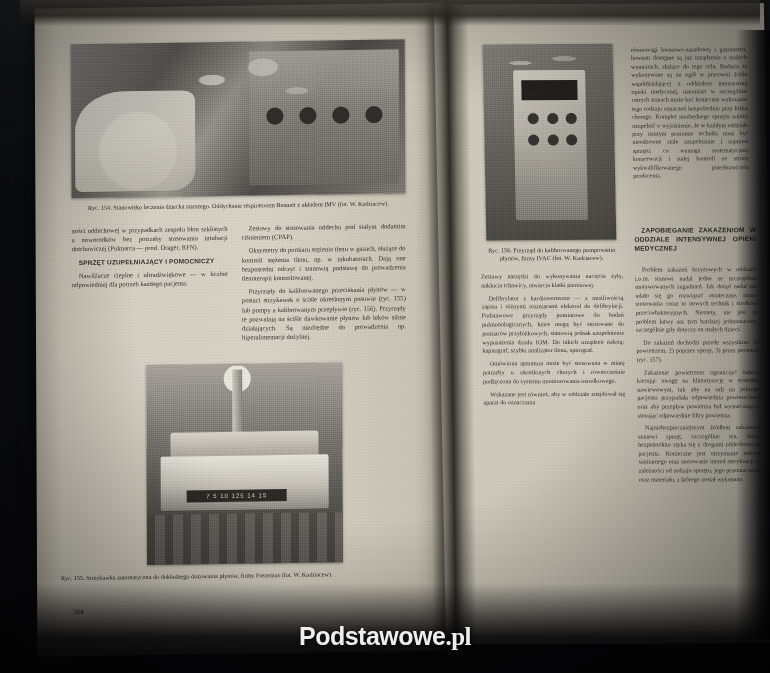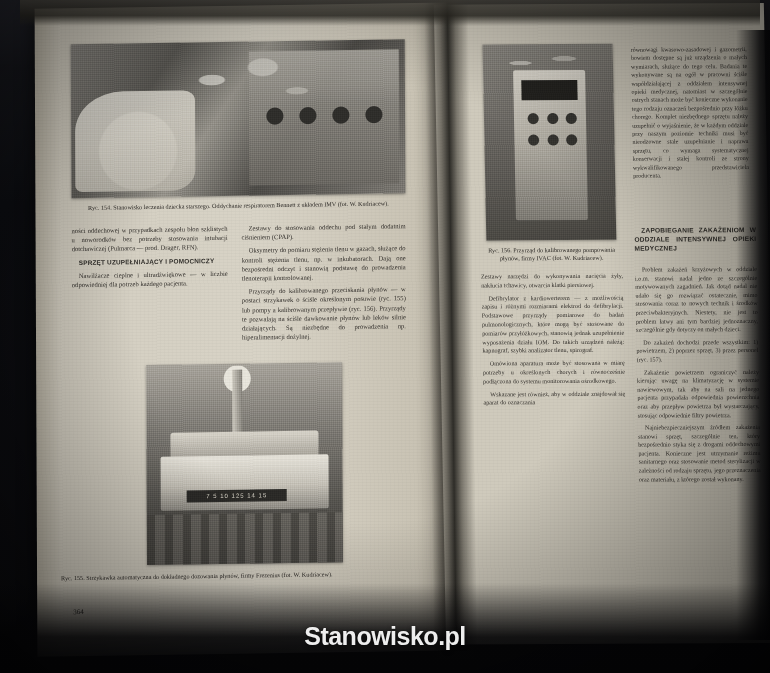--- a/index.html
+++ b/index.html
@@ -264,21 +264,21 @@
     bottom: 22px;
     transform: translateX(-50%);
     font-family: "Liberation Sans", sans-serif;
     font-size: 25px;
     font-weight: bold;
     color: rgba(255,255,255,.93);
     letter-spacing: -0.5px;
     text-shadow: 0 1px 4px rgba(0,0,0,.6);
     white-space: nowrap;
   }
-  .watermark .dot { color: rgba(255,255,255,.93); }
+  .watermark .dot { color: rgba(255,255,255,.93); font-family: Liberation Serif, serif; }
 </style>
 </head>
 <body>
 
 <div class="page">
   <div class="bg-dark"></div>
 
   <div class="book">
 
     <div class="leaf leaf-left">
@@ -355,15 +355,15 @@
     <div class="gutter"></div>
     <div class="page-texture"></div>
   </div>
 
   <div class="edge-top"></div>
   <div class="edge-right"></div>
   <div class="desk-shadow"></div>
   <div class="vignette"></div>
 
   <div class="watermark">
-    <span>Stanowisko</span><span class="dot">.pl</span>
+    <span>Podstawowe</span><span class="dot">.pl</span>
   </div>
 </div>
 
 </body></html>

